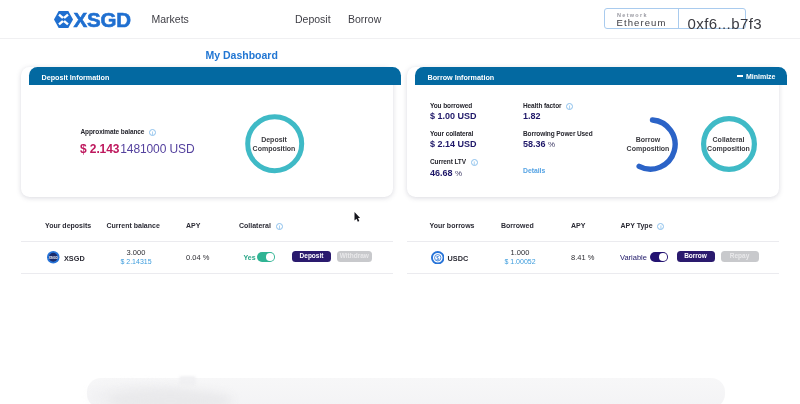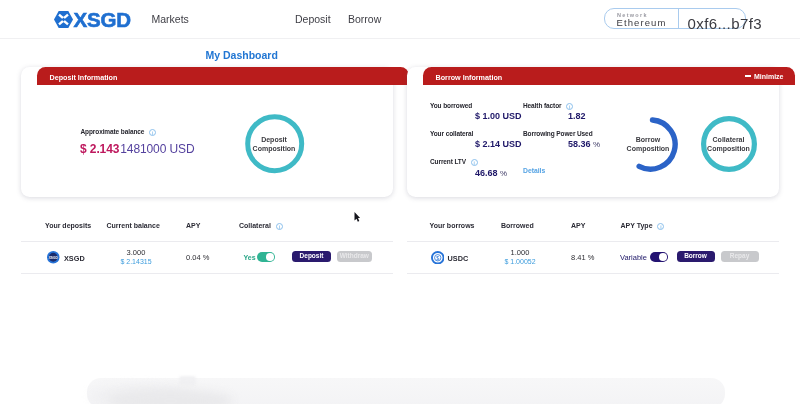--- a/index.html
+++ b/index.html
@@ -7,44 +7,44 @@
   font-family:"Liberation Sans", sans-serif; }
 .abs { position:absolute; }
 
 #nav { position:absolute; left:0; top:0; width:800px; height:39px; background:#fff;
   border-bottom:1px solid #f0f0f2; }
 .navlink { position:absolute; top:12.8px; font-size:10.5px; color:#3e3e45; }
 .navactive { color:#2176d3; font-weight:bold; }
 #logo-text { position:absolute; left:73.5px; top:7.5px; font-size:20.5px; font-weight:bold;
   color:#1f6fd0; -webkit-text-stroke:0.6px #1f6fd0; letter-spacing:-0.2px; }
 #pill { position:absolute; left:604px; top:7.5px; width:142px; height:21.5px;
-  border:1px solid #a9cbee; border-radius:10px; }
+  border:1px solid #a9cbee; border-radius:3px; }
 #pill .divider { position:absolute; left:73px; top:0px; width:1px; height:19.5px; background:#a9cbee; }
 #net-label { position:absolute; left:12px; top:3px; font-size:5.5px; color:#9a9aa2; letter-spacing:1.3px; font-weight:bold;}
 #net-name { position:absolute; left:11.5px; top:8.5px; font-size:9.5px; color:#3a3a40; letter-spacing:1.1px; }
 #addr { position:absolute; left:82.5px; top:6px; font-size:15px; color:#3a3a40; letter-spacing:0.4px; }
 
 .card { position:absolute; top:66.5px; width:372px; background:#fff; border-radius:8.5px;
   height:130.5px; box-shadow:0 1px 5px rgba(80,80,110,0.22); }
 #card1 { left:20.5px; }
 #card2 { left:406.5px; }
-.cardhead { position:absolute; left:16px; top:0; width:100%; height:18.5px; background:#b91c1c;
+.cardhead { position:absolute; left:8px; top:0; width:100%; height:18.5px; background:#0369a1;
   border-radius:8.5px 8.5px 0 0; color:#fff; font-size:7.2px; font-weight:bold;text-align:right; }
 .cardhead span.title { position:absolute; left:13px; top:6px; }
 #minimize { position:absolute; right:11px; top:6px; font-size:7px; font-weight:bold; }
 #minimize .dash { display:inline-block; width:6px; height:1.8px; background:#fff; vertical-align:1.5px; margin-right:3px; }
 .label { font-size:6.5px; font-weight:bold; color:#26262e; letter-spacing:-0.1px; }
 .infoi { display:inline-block; width:7px; height:7px; border:1px solid #8bc0ec; border-radius:50%;
   color:#8bc0ec; font-size:5px; text-align:center; line-height:6.5px; font-weight:bold;
   vertical-align:-1px; margin-left:3px; }
 #balance { position:absolute; left:80px; top:142px; font-size:12px; color:#54419e;
   line-height:1.28; letter-spacing:-0.1px; }
 #balance b { color:#be185d; }
 .ringtext { font-size:7px; color:#3b3b40; text-align:center; line-height:8.5px; font-weight:bold;}
-.statval { font-size:9px; font-weight:bold; color:#1e1768; line-height:1.27;margin-left:45px; }
+.statval { font-size:9px; font-weight:bold; color:#1e1768; line-height:1.27; }
 .statval span.pc { font-weight:normal; color:#3e3a66; font-size:8px; }
 #details { position:absolute; left:523px; top:166.8px; font-size:6.8px; font-weight:bold; color:#55a3e4; }
 
 .th { position:absolute; font-size:7px; font-weight:bold; color:#2b2b35; top:221.8px; }
 .hr { position:absolute; height:1px; background:#ebebef; }
 .cointext { font-size:7.3px; font-weight:bold; color:#2b2b35; }
 .num { font-size:7.5px; color:#2d2d33; text-align:center; line-height:1; }
 .price { font-size:7px; color:#3c9cdd; text-align:center; line-height:1; }
 .btn { position:absolute; top:251.4px; height:10.8px; border-radius:3.5px; color:#fff;
   font-size:6.5px; font-weight:bold; text-align:center; line-height:10.8px; }

